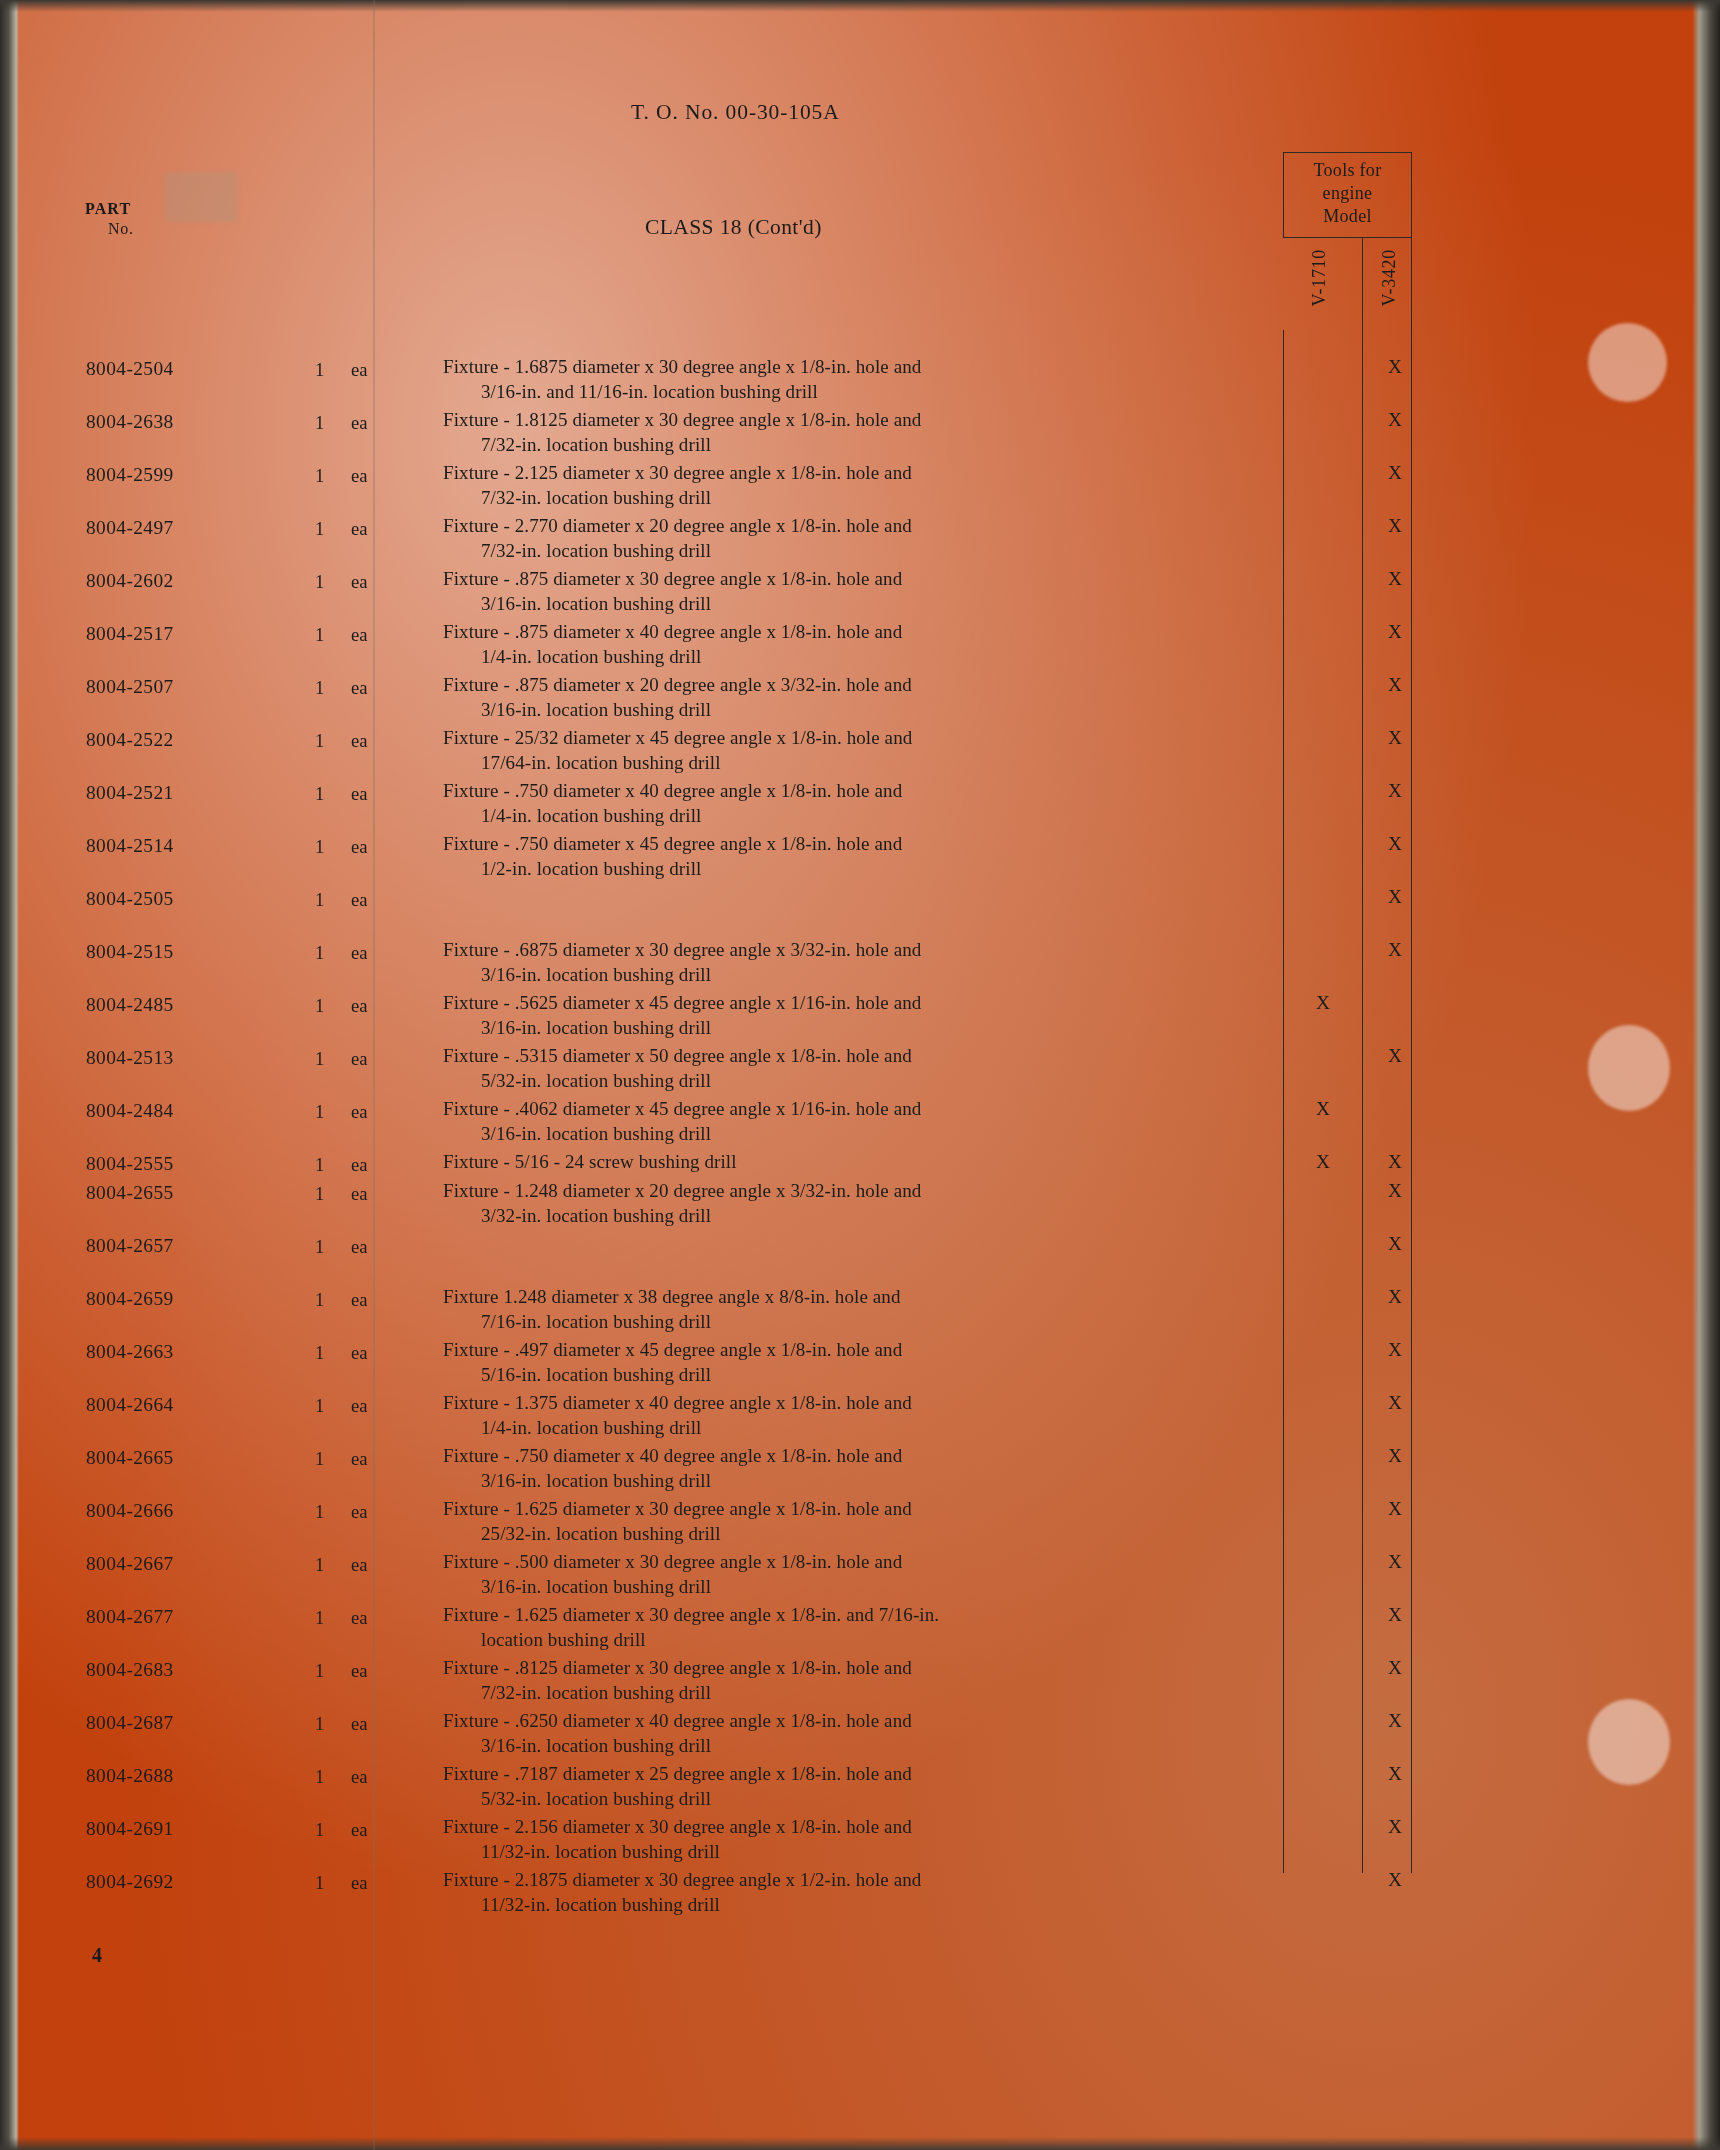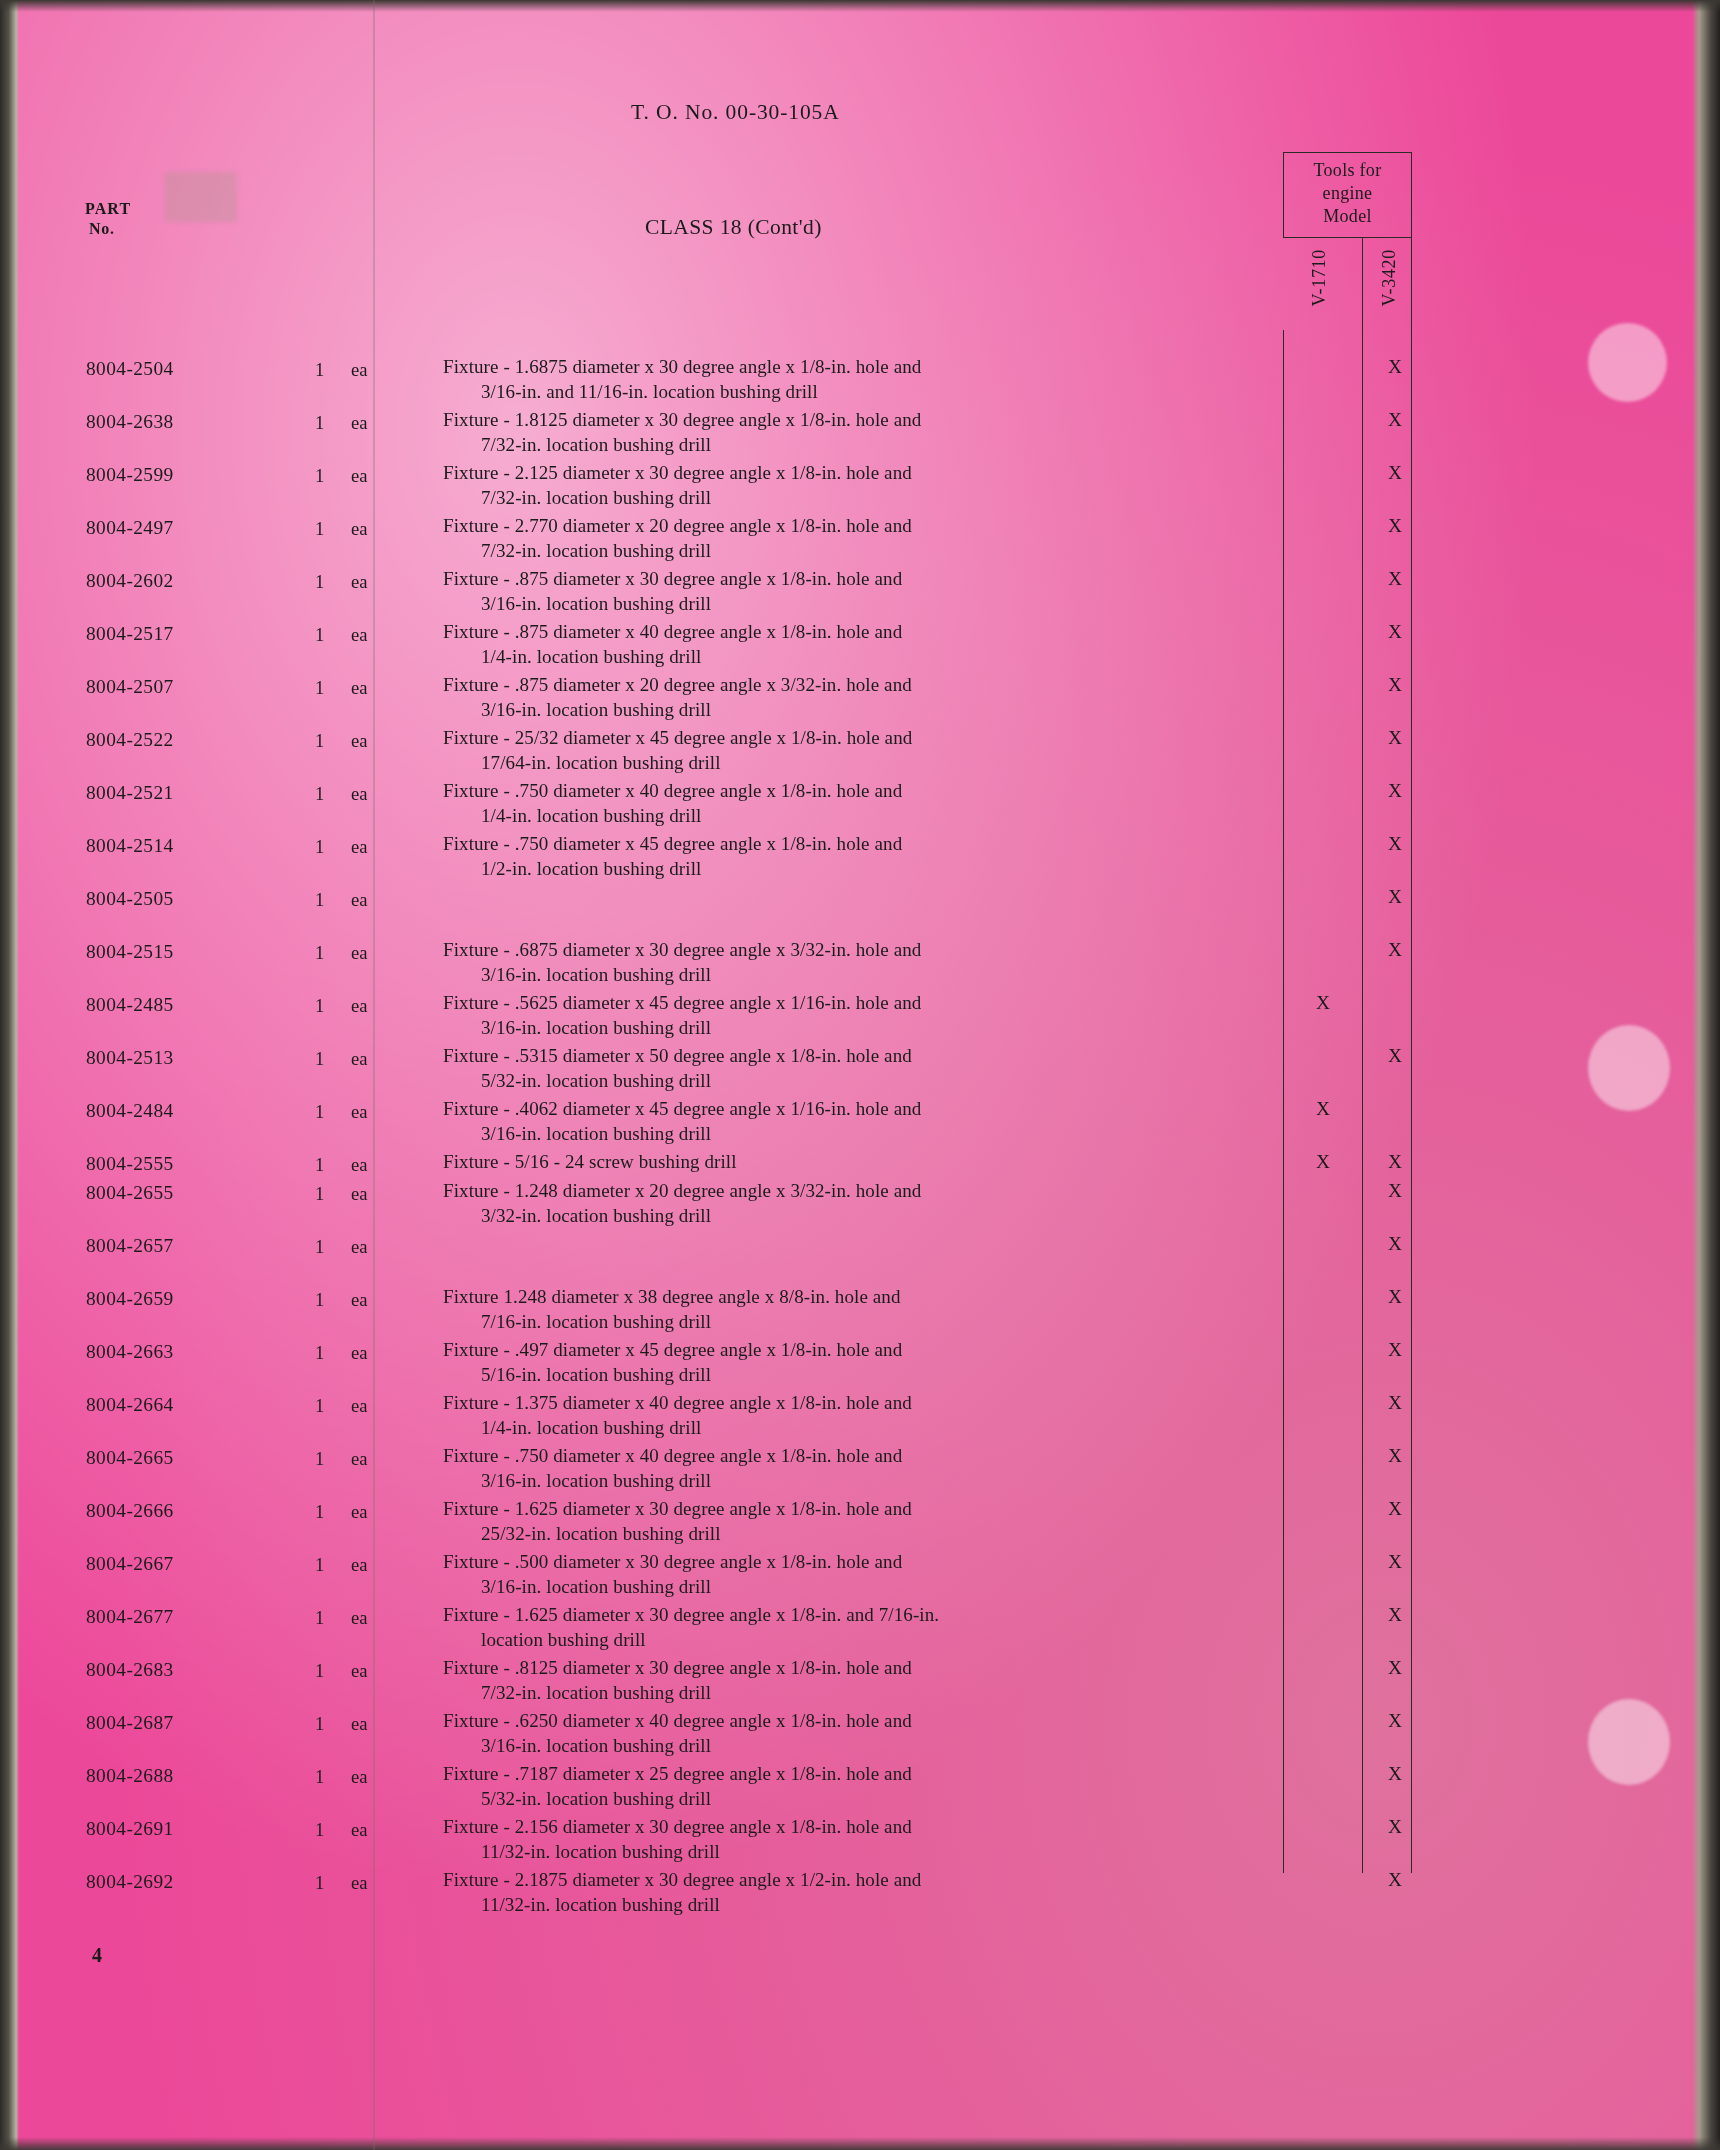--- a/index.html
+++ b/index.html
@@ -4,21 +4,21 @@
 <style>
   html, body {
     margin: 0;
     padding: 0;
     background: #6d6d6d;
   }
   .page {
     position: relative;
     width: 1721px;
     height: 2151px;
-    background: #ec4899;
+    background: #c2410c;
     overflow: hidden;
     font-family: "Liberation Serif", serif;
     color: #1b1b1b;
   }
   
   .paper-tone {
     position: absolute;
     inset: 0;
     background:
       radial-gradient(ellipse at 30% 20%, rgba(255,255,255,0.55) 0%, rgba(255,255,255,0) 60%),
@@ -91,22 +91,22 @@
     position: absolute;
     left: 85px;
     top: 199px;
     font-size: 16px;
     font-weight: bold;
     letter-spacing: 1.1px;
     line-height: 1.25;
   }
   .part-label .sub {
     display: block;
-    margin-left: 4px;
-    font-weight: bold;
+    margin-left: 23px;
+    font-weight: normal;
     letter-spacing: 0.7px;
   }
 
   
   .tools-box {
     position: absolute;
     left: 1283px;
     top: 152px;
     width: 129px;
     height: 86px;

